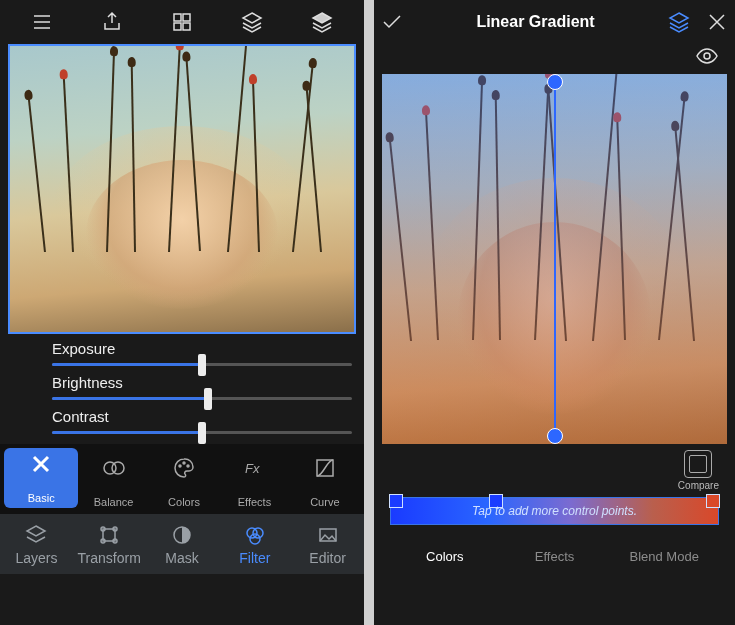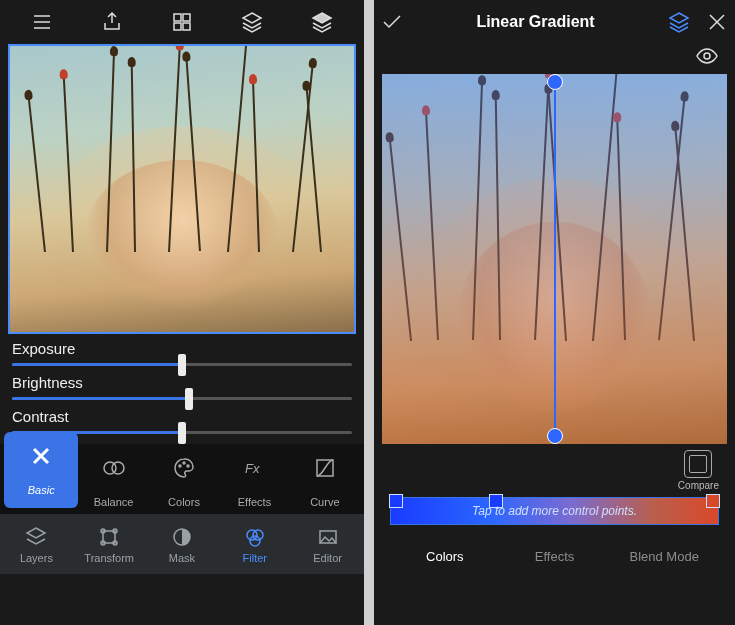--- a/index.html
+++ b/index.html
@@ -69,48 +69,48 @@
           background: radial-gradient(ellipse at 50% 30%, rgba(230,200,150,0.55), transparent 70%);
           border-radius:50% 50% 40% 40%; }
 
   
   .grad-line { position:absolute; left:50%; top:0; bottom:0; width:2px; background:#2d67ff; transform:translateX(-50%); z-index:3;}
   .grad-dot { position:absolute; left:50%; width:16px; height:16px; background:#2d67ff; border:1px solid #fff; border-radius:50%; transform:translate(-50%,-50%); z-index:4;}
   .grad-dot.top{ top:8px;} .grad-dot.bot{ top:calc(100% - 8px);}
 
   
   .sliders { padding: 6px 12px 2px; color:#eee; }
-  .slider-row { margin-bottom: 8px; }
+  .slider-row { margin-bottom: 8px; margin-left: 40px; }
   .slider-label { font-size: 15px; margin-bottom: 6px; }
   .slider-track {
     position: relative; height: 3px; background:#555; border-radius:2px;
   }
   .slider-fill { position:absolute; left:0; top:0; height:3px; background:#3a74e6; border-radius:2px;}
   .slider-thumb {
     position:absolute; top:50%; width:8px; height:22px; background:#ececec;
     transform:translate(-50%,-50%); border-radius:2px;
   }
 
   
   .effect-tabs {
     display:flex; justify-content:space-between; align-items:flex-end;
     padding: 2px 4px 6px; background:#111; height:70px;
   }
   .effect-tab { flex:1; text-align:center; color:#aaa; font-size:11px; display:flex; flex-direction:column; align-items:center; gap:16px;}
   .effect-tab .ico svg { stroke:#aaa; }
   .effect-tab.active {
-    background:#3a74e6; color:#fff; border-radius:6px; padding:12px 2px;font-style:italic;
+    background:#3a74e6; color:#fff; border-radius:6px; padding:4px 2px;
   }
   .effect-tab.active .ico svg { stroke:#fff; fill:#fff; }
 
   
   .bottom-nav {
     display:flex; background:#2a2d30; height:60px;
   }
-  .nav-item { flex:1; display:flex; flex-direction:column; align-items:center; justify-content:center; gap:3px; color:#9aa0a6; font-size:11px;}
+  .nav-item { flex:1; display:flex; flex-direction:column; align-items:center; justify-content:center; gap:3px; color:#9aa0a6; font-size:14px;}
   .nav-item.active { color:#4a8cff; }
   .nav-item.active .ico svg { stroke:#4a8cff; }
   .nav-item .ico svg { stroke:#9aa0a6; }
 
   
   .right-bottom { padding: 6px 16px 0; }
   .compare-wrap { display:flex; justify-content:flex-end; margin-bottom:6px;}
   .compare { text-align:center; color:#bbb; font-size:10px;}
   .compare .box { width:28px; height:28px; border:1.5px solid #aaa; border-radius:4px; margin:0 auto 2px; position:relative;}
   .compare .box::after{content:"";position:absolute;inset:4px;border:1.5px solid #aaa;border-radius:2px;}

